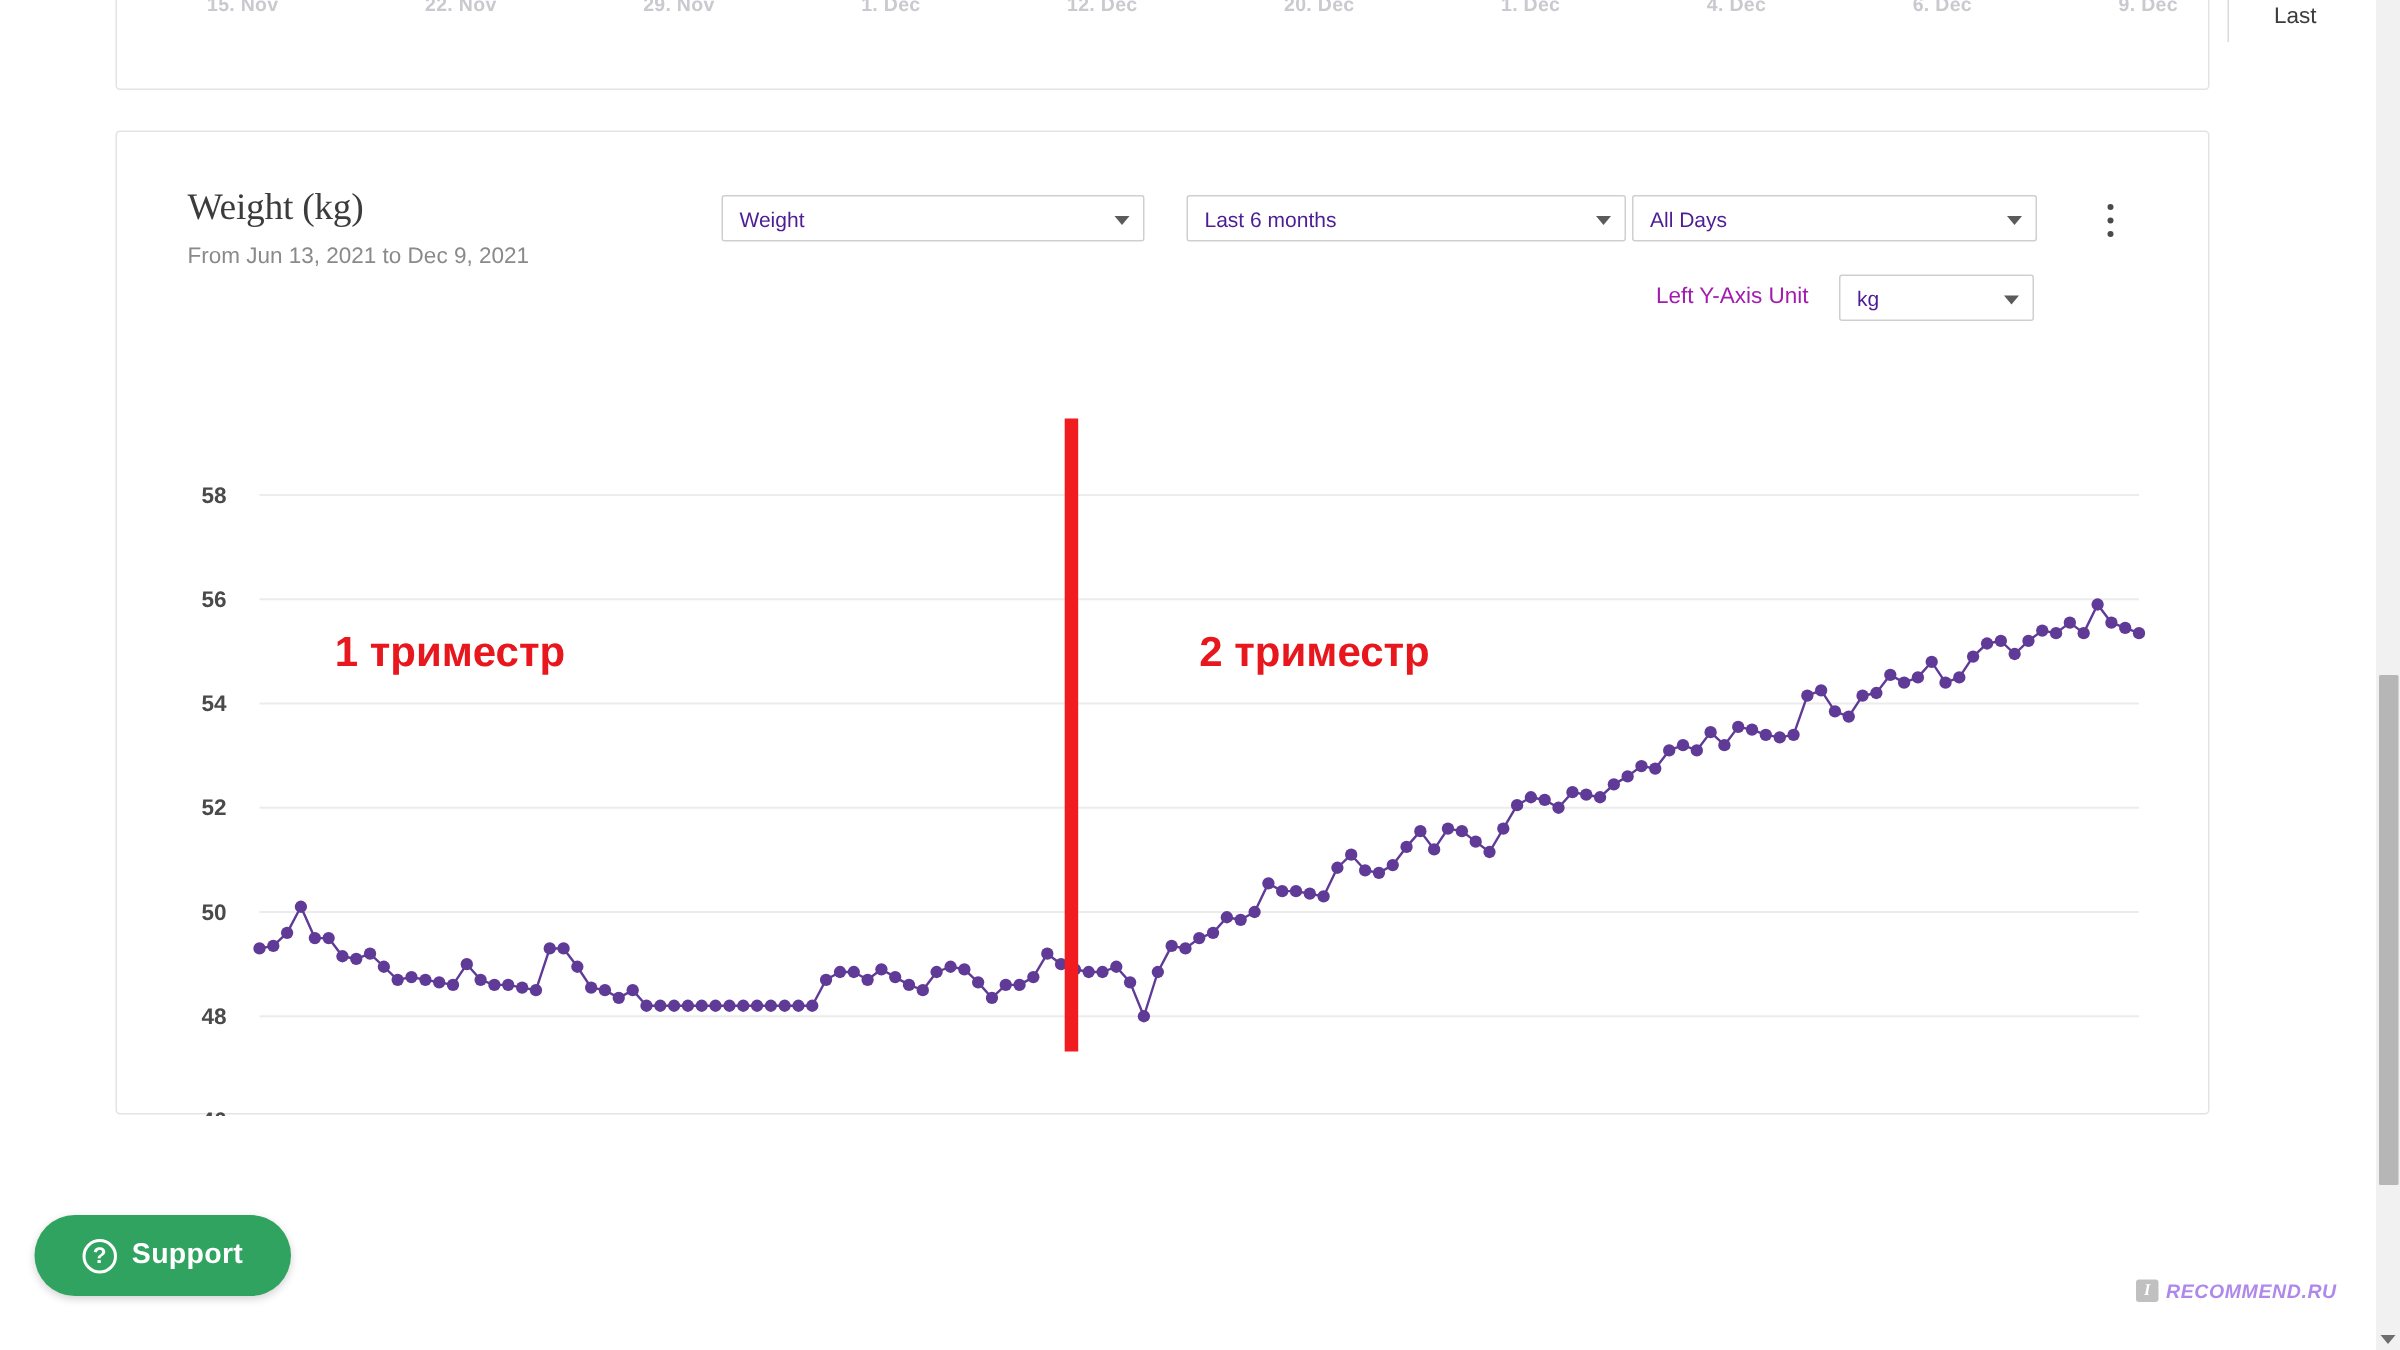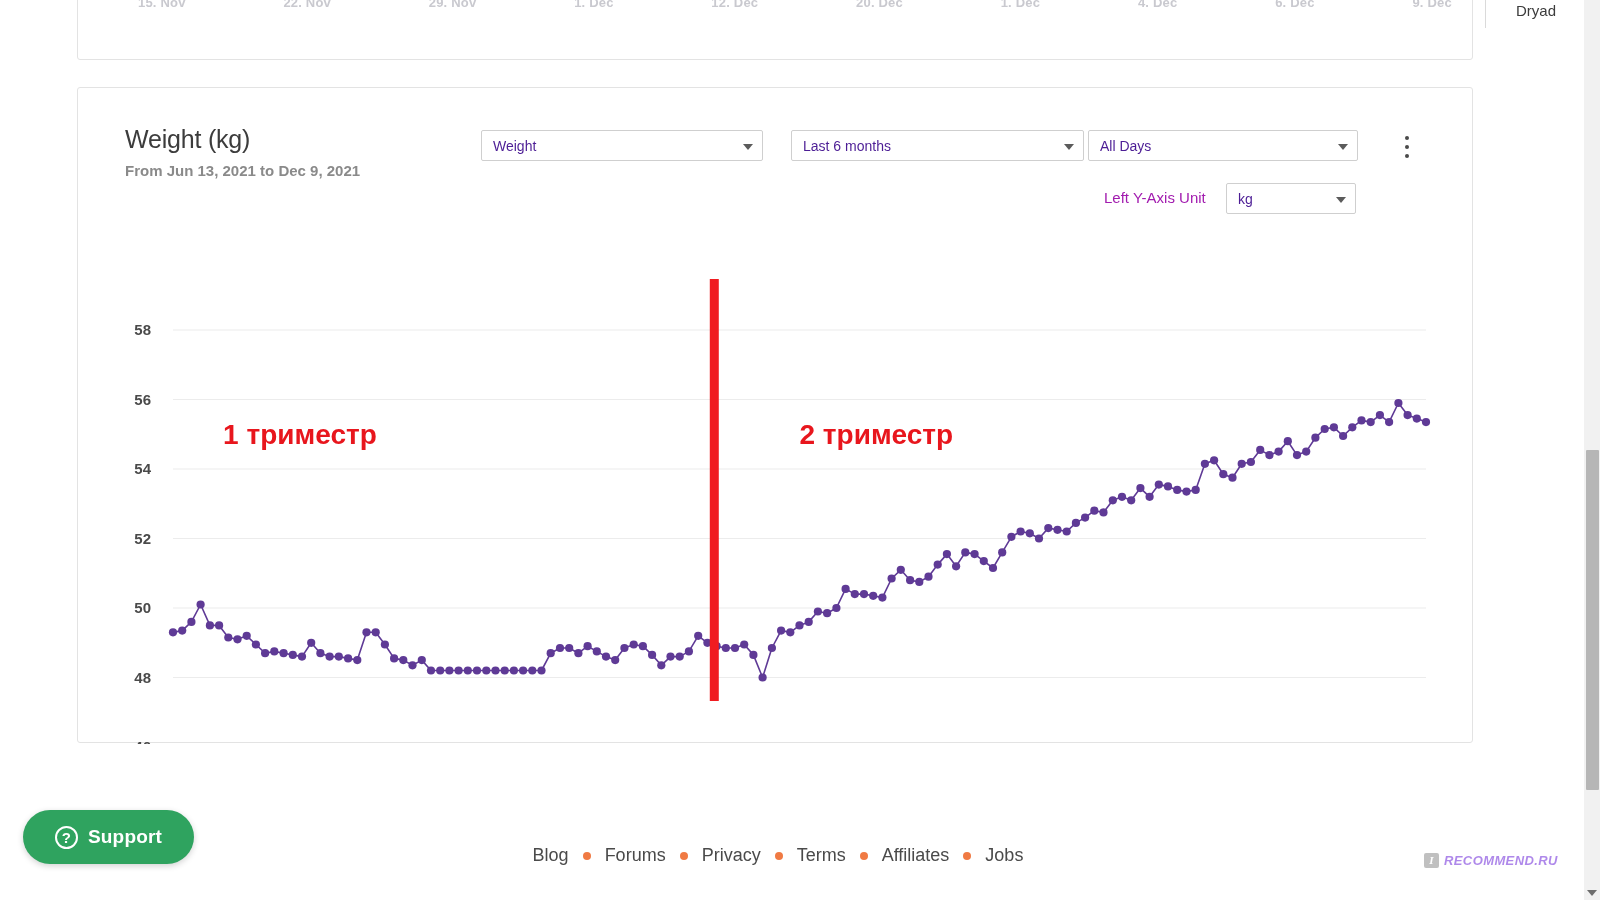--- a/index.html
+++ b/index.html
@@ -64,27 +64,28 @@
     left: 0; top: 0; right: 0; height: 130px;
   }
   .title {
     position: absolute;
     left: 47px; top: 37px;
     font-size: 25px;
     color: #3c3c3c;
     font-weight: 400;
     letter-spacing: -.2px;
     white-space: nowrap;
+    font-family: Liberation Serif, serif;
   }
   .subtitle {
     position: absolute;
     left: 47px; top: 74px;
     font-size: 15px;
     color: #8a8a8a;
-    font-weight: 700;
+    font-weight: 400;
     white-space: nowrap;
   }
 
   
   .sel {
     position: absolute;
     height: 31px;
     background: #fff;
     border: 1px solid #cfcfcf;
     border-radius: 2px;
@@ -529,36 +530,23 @@
             <text x="721.5" y="226.25" class="ann" fill="#e8161d">2 триместр</text>
           </svg>
       </div>
     </div>
 
     <div class="support">
       <span class="q">?</span>
       <span class="lbl">Support</span>
     </div>
 
-    <div class="footer" id="footer">
-        <a>Blog</a>
-        <span class="dot" style="background: rgb(240, 122, 67);"></span>
-        <a>Forums</a>
-        <span class="dot" style="background: rgb(240, 122, 67);"></span>
-        <a>Privacy</a>
-        <span class="dot" style="background: rgb(240, 122, 67);"></span>
-        <a>Terms</a>
-        <span class="dot" style="background: rgb(240, 122, 67);"></span>
-        <a>Affiliates</a>
-        <span class="dot" style="background: rgb(240, 122, 67);"></span>
-        <a>Jobs</a>
-      </div>
 
     <div class="rail-sep"></div>
-    <div class="dryad">Dryad</div>
+    <div class="dryad">Last</div>
   </div>
 
   <div class="wm">
     <span class="box">I</span>
     <span class="txt">RECOMMEND.RU</span>
   </div>
 
   <div class="sb-track">
     <div class="sb-thumb"></div>
     <div class="sb-arrow"></div>

